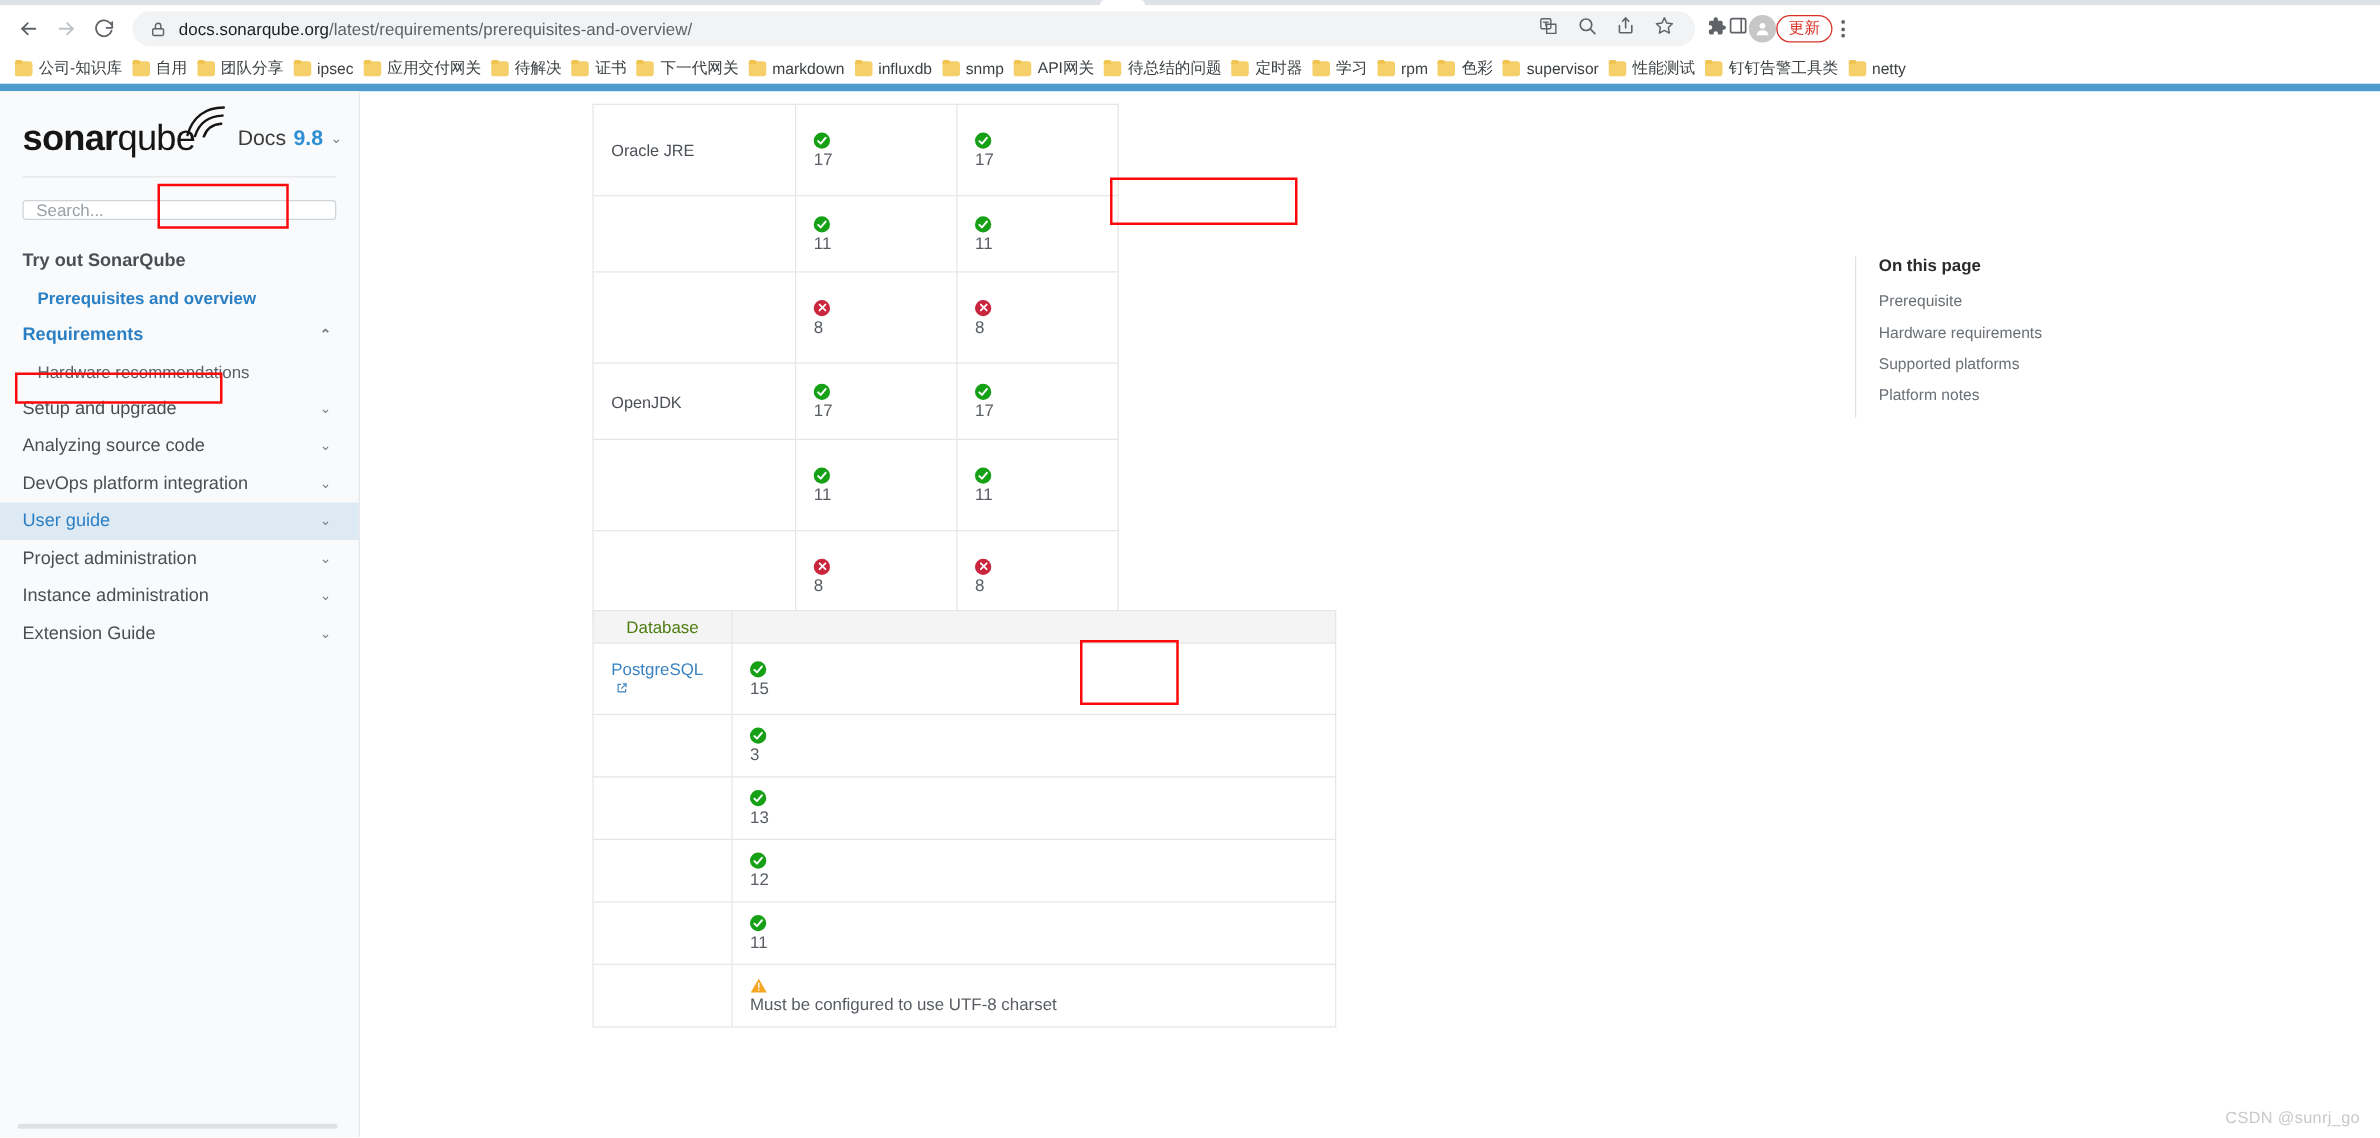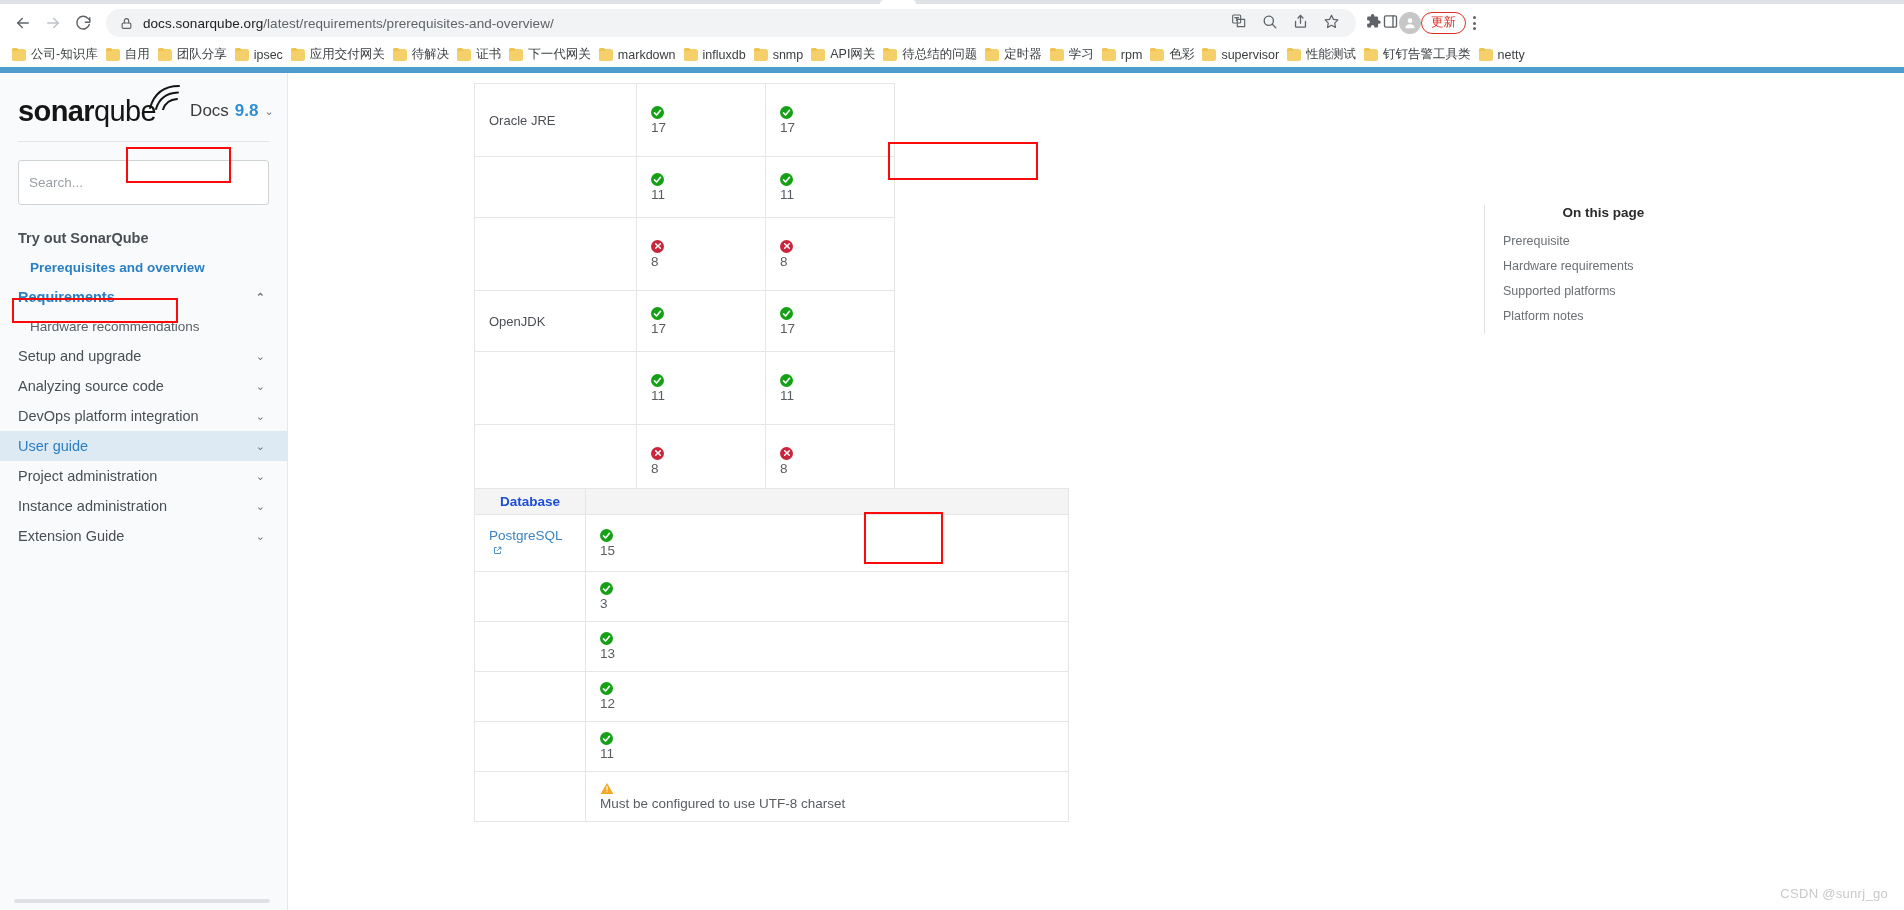--- a/index.html
+++ b/index.html
@@ -217,21 +217,21 @@
     align-items: center;
     gap: 6px;
   }
   .docs-badge .ver { color: #2e8fd4; font-weight: 700; }
   .sidebar-divider {
     margin: 16px 18px 0 18px;
     border-top: 1px solid #e3e5e8;
   }
   .search-box {
     margin: 18px 18px 0 18px;
-    height: 45px;
+    height: 16px;
     border: 1px solid #cfd4d9;
     border-radius: 3px;
     background: #ffffff;
     display: flex;
     align-items: center;
     padding: 0 10px;
     box-sizing: border-box;
   }
   .search-box .ph {
     font-size: 13.5px;
@@ -282,22 +282,22 @@
     color: #4b4f56;
   }
   table.req td, table.req th {
     border: 1px solid #e6e6e6;
     vertical-align: middle;
     padding: 8px 14px;
     box-sizing: border-box;
   }
   table.req th {
     background: #f4f4f4;
-    font-weight: 700;
-    color: #1d4ed8;
+    font-weight: 400;
+    color: #4d7c0f;
     font-size: 13.5px;
     text-align: center;
     height: 26px;
     padding: 5px 14px;
   }
   .cellstack {
     display: flex;
     flex-direction: column;
     gap: 2px;
     align-items: flex-start;
@@ -353,21 +353,20 @@
     width: 220px;
     border-left: 1px solid #dfe1e3;
     padding-left: 18px;
     box-sizing: border-box;
   }
   .otp-title {
     font-size: 13.5px;
     font-weight: 700;
     color: #2b2b2b;
     margin-bottom: 14px;
-    text-align: center;
   }
   .otp-link {
     display: block;
     font-size: 12.5px;
     color: #6b7075;
     text-decoration: none;
     margin-bottom: 11px;
   }
 
   .watermark {

